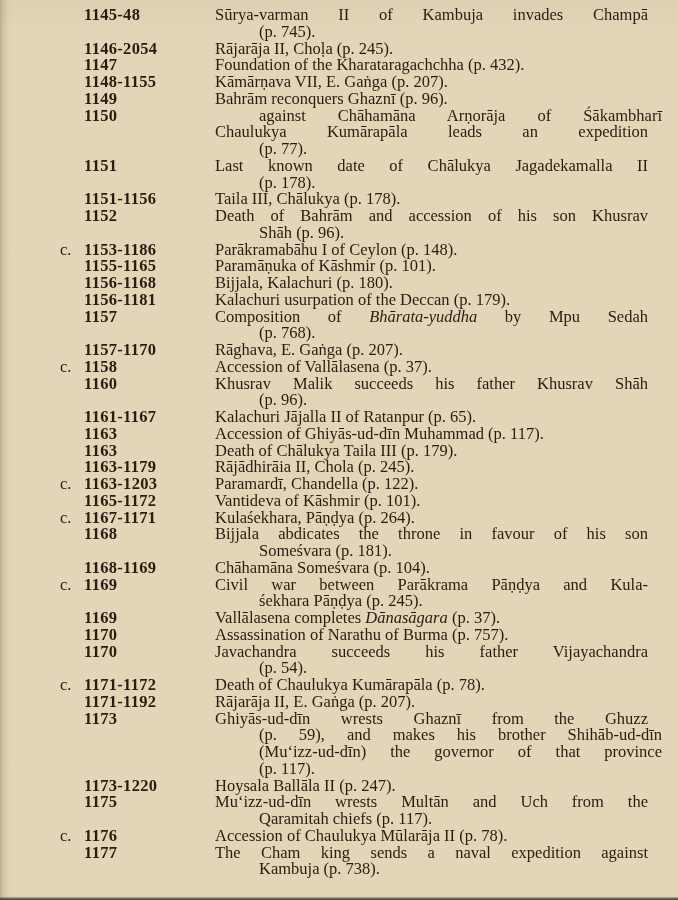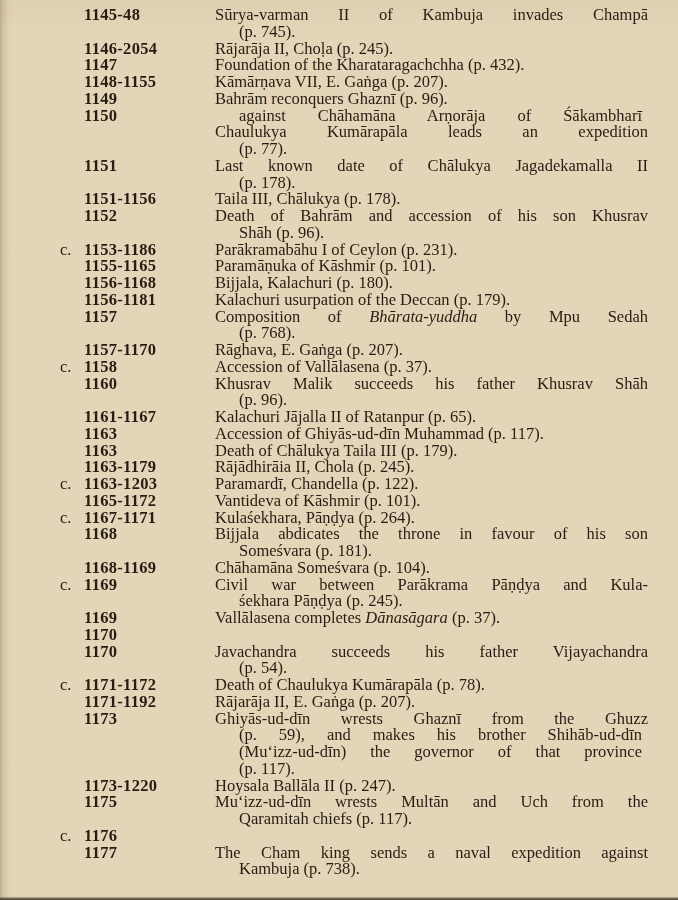--- a/index.html
+++ b/index.html
@@ -48,21 +48,21 @@
   }
   .event {
     width: 433px;
     flex: 0 0 auto;
   }
   .event .line {
     text-align: justify;
     text-align-last: justify;
   }
   .event .line:last-child { text-align-last: left; }
-  .event .line.cont { margin-left: 24px; width: 403px; }
+  .event .line.cont { margin-left: 44px; width: 403px; }
   em { font-style: italic; }
 </style>
 </head>
 <body>
 
 <div class="page">
   <div class="chron-list">
   <div class="row">
     <span class="circa"></span>
     <span class="date">1145-48</span>
@@ -137,21 +137,21 @@
     <div class="event">
           <div class="line"><span>Death of Bahrām and accession of his son Khusrav</span></div>
           <div class="line cont"><span>Shāh (p. 96).</span></div>
         </div>
   </div>
 
   <div class="row">
     <span class="circa">c.</span>
     <span class="date">1153-1186</span>
     <div class="event">
-          <div class="line"><span>Parākramabāhu I of Ceylon (p. 231).</span></div>
+          <div class="line"><span>Parākramabāhu I of Ceylon (p. 148).</span></div>
         </div>
   </div>
 
   <div class="row">
     <span class="circa"></span>
     <span class="date">1155-1165</span>
     <div class="event">
           <div class="line"><span>Paramāṇuka of Kāshmir (p. 101).</span></div>
         </div>
   </div>
@@ -293,20 +293,23 @@
     <span class="circa"></span>
     <span class="date">1169</span>
     <div class="event">
           <div class="line"><span>Vallālasena completes </span><em>Dānasāgara</em><span> (p. 37).</span></div>
         </div>
   </div>
 
   <div class="row">
     <span class="circa"></span>
     <span class="date">1170</span>
+    <div class="event">
+          <div class="line"><span>Assassination of Narathu of Burma (p. 757).</span></div>
+        </div>
   </div>
 
   <div class="row">
     <span class="circa"></span>
     <span class="date">1170</span>
     <div class="event">
           <div class="line"><span>Javachandra succeeds his father Vijayachandra</span></div>
           <div class="line cont"><span>(p. 54).</span></div>
         </div>
   </div>
@@ -351,20 +354,23 @@
     <span class="date">1175</span>
     <div class="event">
           <div class="line"><span>Muʻizz-ud-dīn wrests Multān and Uch from the</span></div>
           <div class="line cont"><span>Qaramitah chiefs (p. 117).</span></div>
         </div>
   </div>
 
   <div class="row">
     <span class="circa">c.</span>
     <span class="date">1176</span>
+    <div class="event">
+          <div class="line"><span>Accession of Chaulukya Mūlarāja II (p. 78).</span></div>
+        </div>
   </div>
 
   <div class="row">
     <span class="circa"></span>
     <span class="date">1177</span>
     <div class="event">
           <div class="line"><span>The Cham king sends a naval expedition against</span></div>
           <div class="line cont"><span>Kambuja (p. 738).</span></div>
         </div>
   </div>

